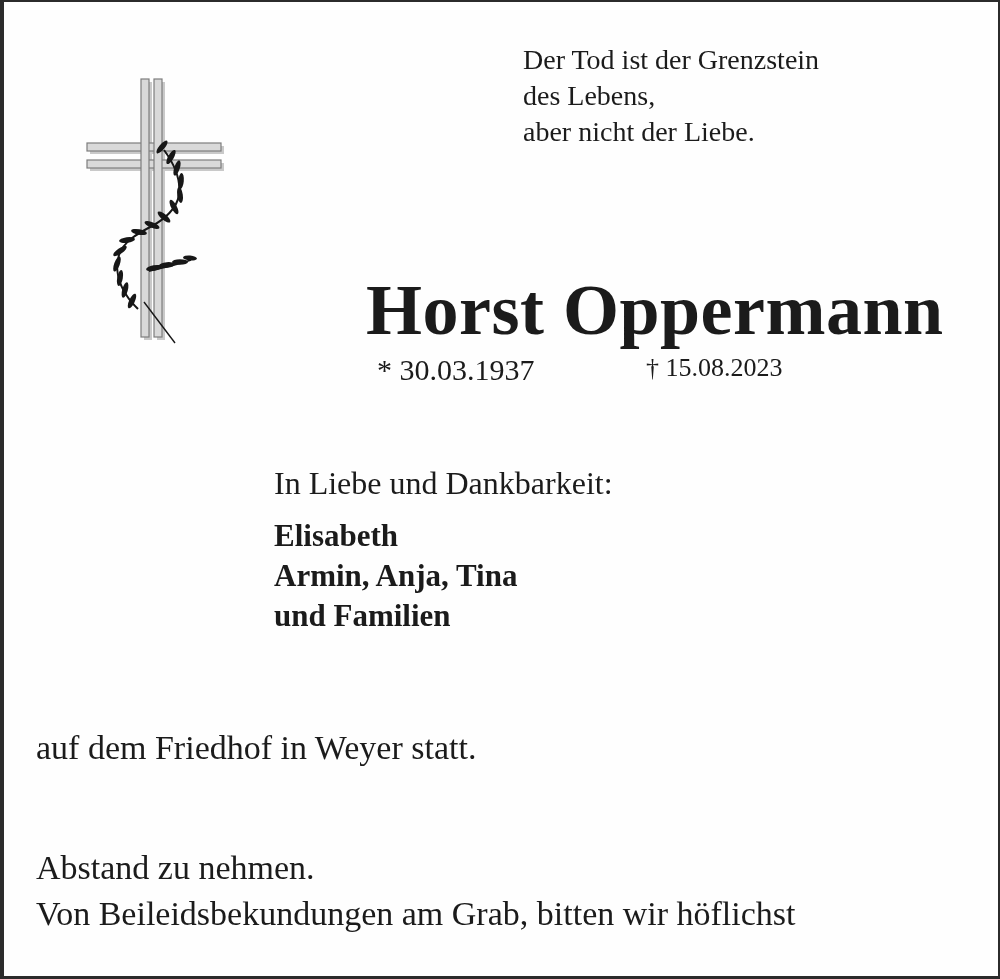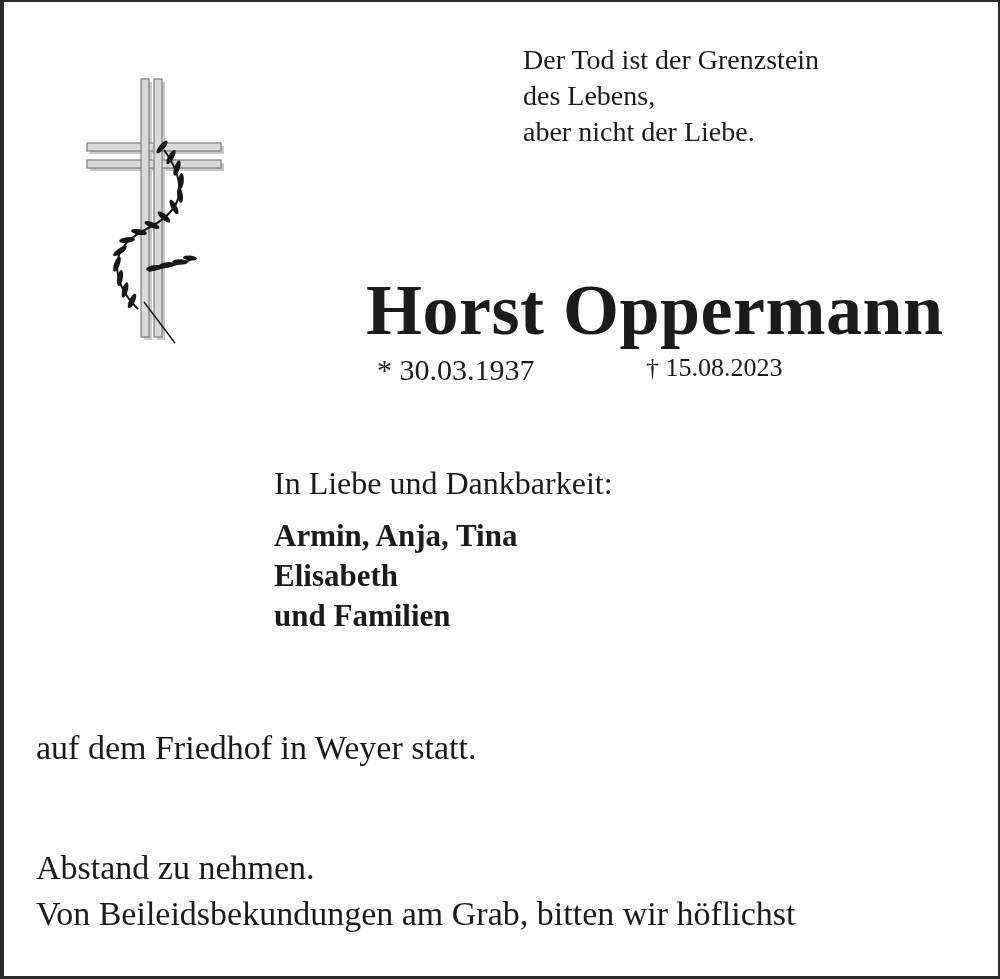--- a/index.html
+++ b/index.html
@@ -138,22 +138,22 @@
 
 
   <div class="abs deceased-name">Horst Oppermann</div>
 
   <div class="abs birth-date">* 30.03.1937</div>
   <div class="abs death-date">† 15.08.2023</div>
 
   <div class="abs closing-heading">In Liebe und Dankbarkeit:</div>
 
   <div class="abs mourners">
+    <div>Elisabeth</div>
     <div>Armin, Anja, Tina</div>
-    <div>Elisabeth</div>
     <div>und Familien</div>
   </div>
 
   <div class="abs funeral">
     <div>auf dem Friedhof in Weyer statt.</div>
   </div>
 
   <div class="abs condolence">
     <div>Abstand zu nehmen.</div>
     <div>Von Beileidsbekundungen am Grab, bitten wir höflichst</div>

